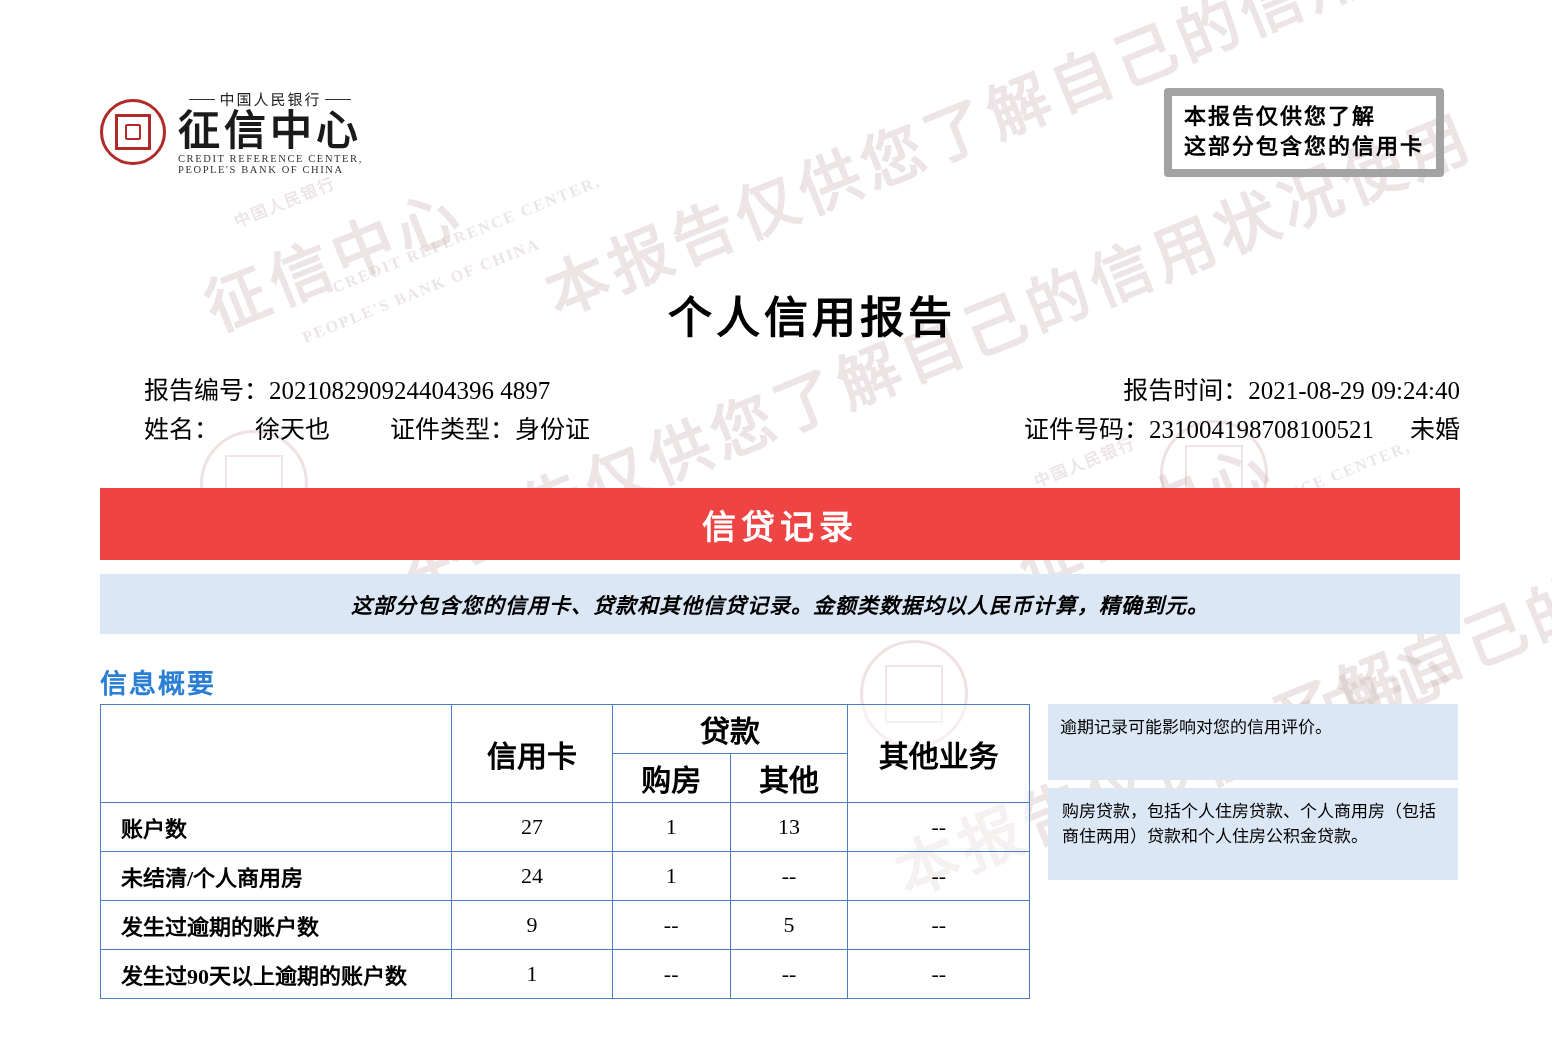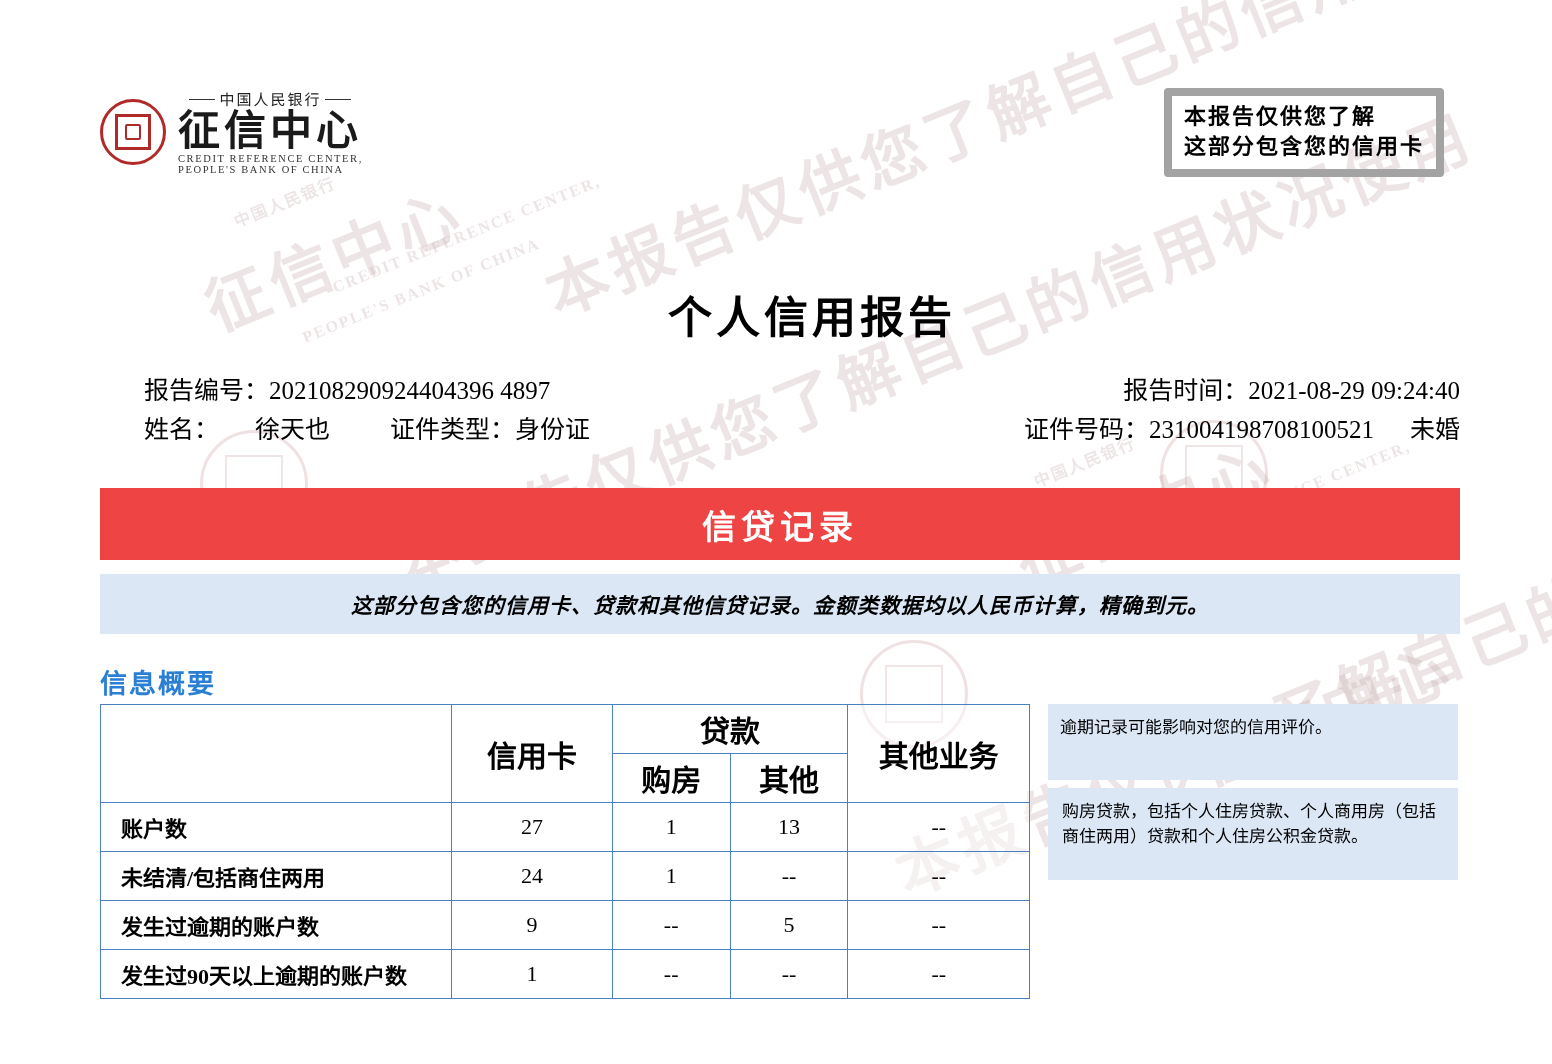--- a/index.html
+++ b/index.html
@@ -370,21 +370,21 @@
       </thead>
       <tbody>
         <tr>
           <td class="rowlabel">账户数</td>
           <td class="num">27</td>
           <td class="num">1</td>
           <td class="num">13</td>
           <td class="num">--</td>
         </tr>
         <tr>
-          <td class="rowlabel">未结清/包括商住两用</td>
+          <td class="rowlabel">未结清/个人商用房</td>
           <td class="num">24</td>
           <td class="num">1</td>
           <td class="num">--</td>
           <td class="num">--</td>
         </tr>
         <tr>
           <td class="rowlabel red">发生过逾期的账户数</td>
           <td class="num">9</td>
           <td class="num">--</td>
           <td class="num">5</td>

